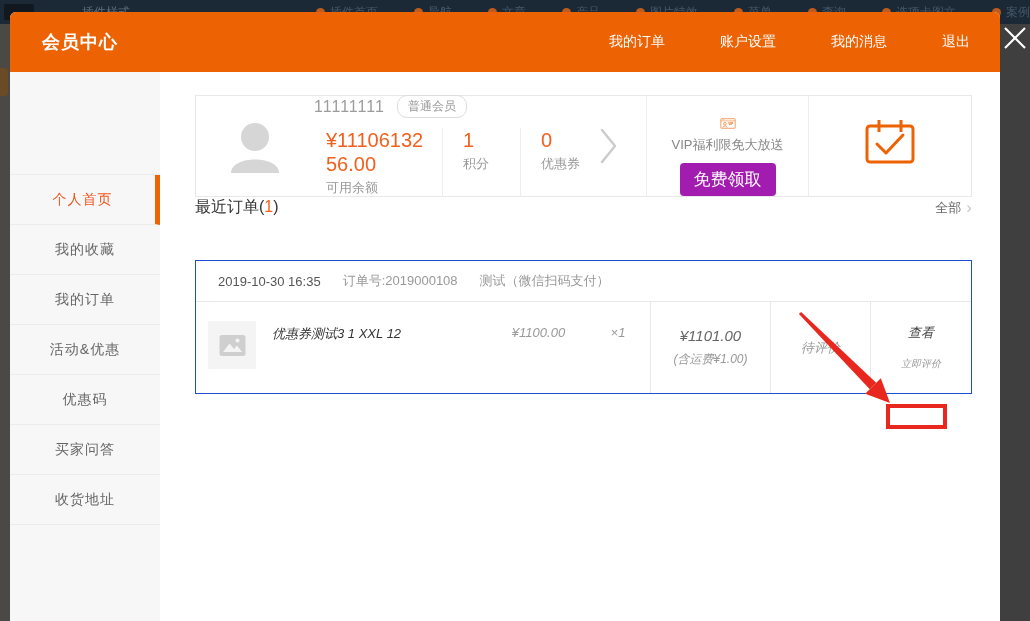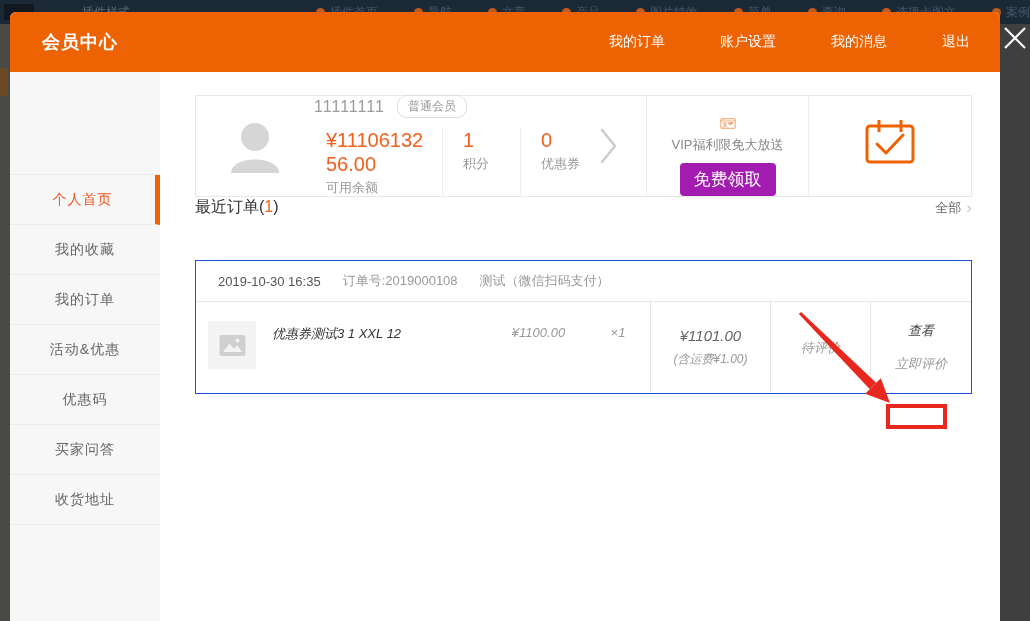--- a/index.html
+++ b/index.html
@@ -87,21 +87,21 @@
   .thumb { width:48px; height:48px; background:#F4F4F4; display:flex; align-items:center; justify-content:center; flex-shrink:0; }
   .p-name { flex:1; font-size:13px; color:#333; padding-left:16px; padding-top:4px; }
   .p-price { width:95px; font-size:13px; color:#999; padding-top:4px; text-align:center; }
   .p-qty { width:64px; font-size:13px; color:#999; padding-top:4px; text-align:center; }
   .col-total { width:120px; border-left:1px solid #E8E8E8; display:flex; flex-direction:column; align-items:center; justify-content:center; flex-shrink:0; }
   .tot { font-size:15px; color:#666; }
   .ship { font-size:12px; color:#999; margin-top:7px; }
   .col-status { width:100px; border-left:1px solid #E8E8E8; display:flex; align-items:center; justify-content:center; font-size:13px; color:#999; flex-shrink:0; }
   .col-action { flex:1; border-left:1px solid #E8E8E8; display:flex; flex-direction:column; align-items:center; justify-content:center; }
   .act-view { font-size:13px; color:#444; cursor:pointer; }
-  .act-review { font-size:13px; color:#999; margin-top:15px; cursor:pointer; }
+  .act-review { font-size:10px; color:#999; margin-top:15px; cursor:pointer; }
 
   
   .close-x { position:absolute; left:1001px; top:24px; width:28px; height:28px; z-index:15; cursor:pointer; }
 
   
   .annot-arrow { position:absolute; left:760px; top:295px; z-index:20; pointer-events:none; }
   .annot-box {
     position:absolute; left:886px; top:404px; width:61px; height:25px;
     border:4px solid #E8281E; z-index:20; pointer-events:none;
   }

